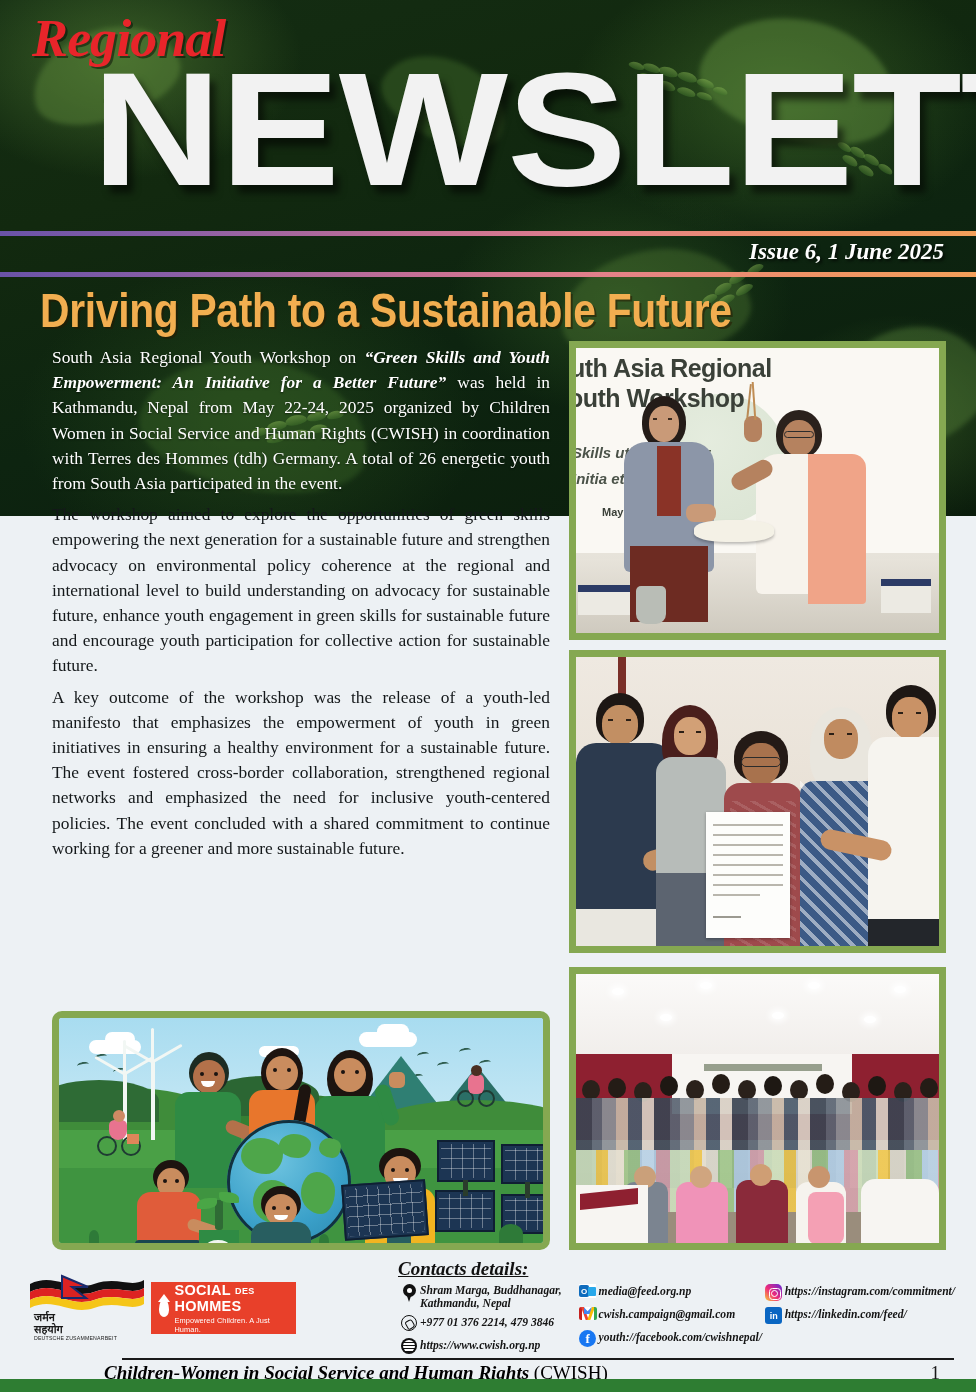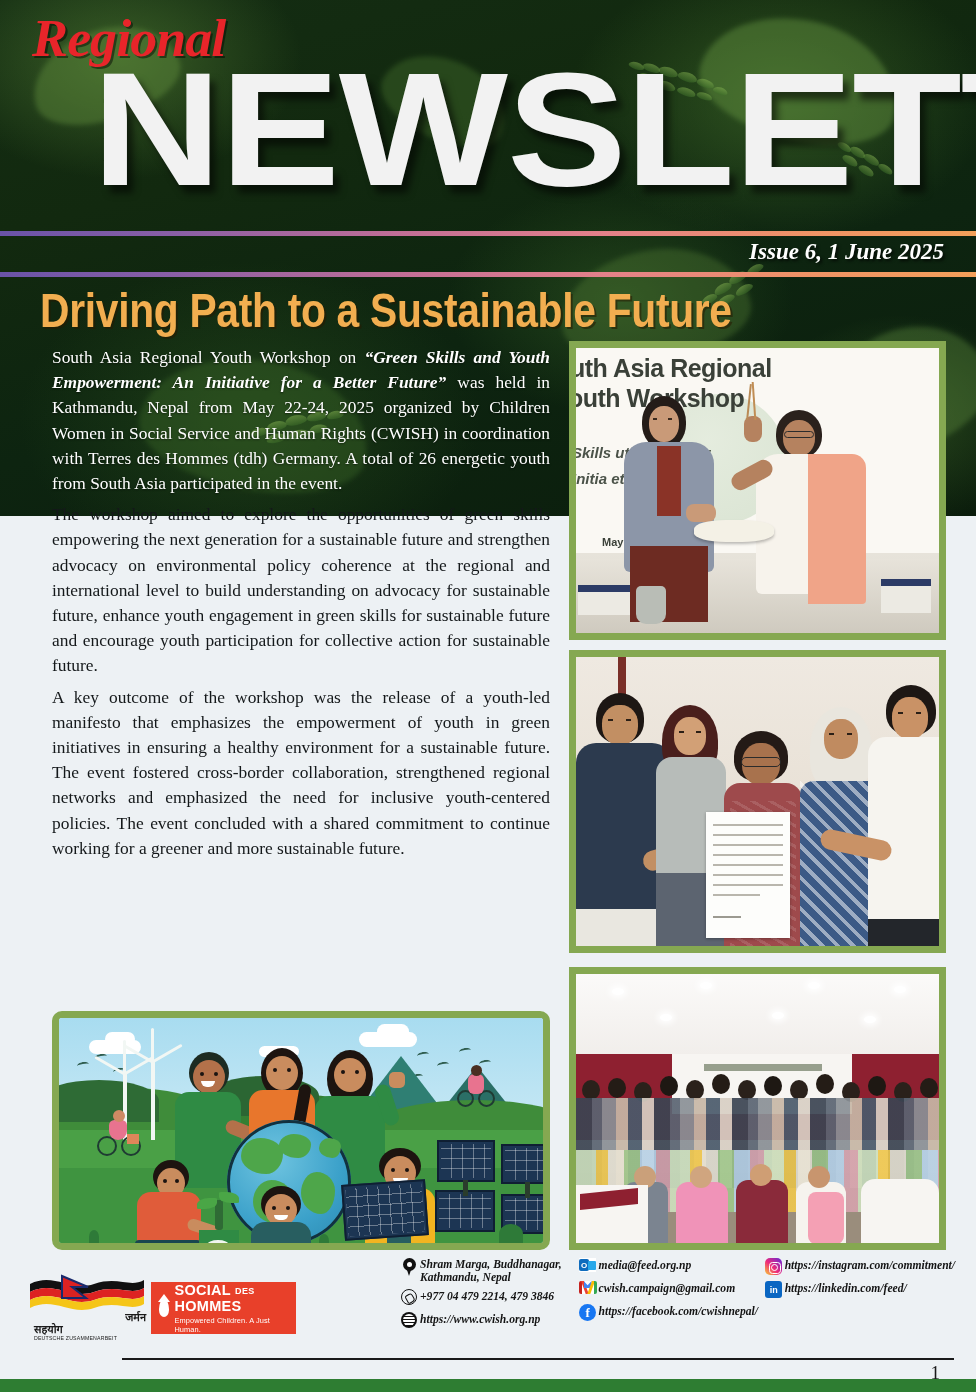--- a/index.html
+++ b/index.html
@@ -381,21 +381,21 @@
   </div>
 
   <div class="photo photo-1">
     <div class="p1-bg"></div>
     <div class="p1-banner"></div>
     <div class="p1-globe"></div>
     <div class="p1-txt" style="left:-6px;top:6px;font-size:25px;letter-spacing:-.5px;">uth Asia Regional</div>
     <div class="p1-txt" style="left:-8px;top:36px;font-size:25px;letter-spacing:-.5px;">outh Workshop</div>
     <div class="p1-txt" style="left:-4px;top:96px;font-size:15px;font-style:italic;color:#4b5349;">Skills         uth Empower</div>
     <div class="p1-txt" style="left:-4px;top:122px;font-size:15px;font-style:italic;color:#4b5349;">Initia               etter Futur</div>
-    <div class="p1-txt" style="left:26px;top:188px;font-size:11px;color:#3a4038;">May</div>
+    <div class="p1-txt" style="left:26px;top:158px;font-size:11px;color:#3a4038;">May</div>
 
     <div style="position:absolute;left:0;bottom:0;width:100%;height:26%;background:linear-gradient(180deg,#e7e3da,#cfcabf);"></div>
     <div style="position:absolute;left:2px;bottom:18px;width:58px;height:30px;background:#eceae3;border-top:7px solid #2c3b66;"></div>
     <div style="position:absolute;right:8px;bottom:20px;width:50px;height:34px;background:#eceae3;border-top:7px solid #2c3b66;"></div>
 
     <div class="p1-person" style="left:48px;top:48px;">
       <div style="position:absolute;left:18px;top:0;width:44px;height:52px;border-radius:50% 50% 45% 45%;background:#241c18;"></div>
       <div style="position:absolute;left:25px;top:10px;width:30px;height:36px;border-radius:48%;background:#c99a78;"></div>
       <div style="position:absolute;left:29px;top:22px;width:4px;height:2px;background:#3a2a1e;"></div>
       <div style="position:absolute;left:44px;top:22px;width:4px;height:2px;background:#3a2a1e;"></div>
@@ -686,52 +686,53 @@
 
   <div class="logos">
     <div class="logo-de">
       <svg width="120" height="44" viewBox="0 0 120 44">
         <path d="M4 12 C 28 0, 44 20, 68 12 C 92 4, 104 16, 118 8 L118 16 C104 24, 92 12, 68 20 C 44 28, 28 8, 4 20 Z" fill="#111"></path>
         <path d="M4 20 C 28 8, 44 28, 68 20 C 92 12, 104 24, 118 16 L118 24 C104 32, 92 20, 68 28 C 44 36, 28 16, 4 28 Z" fill="#d22"></path>
         <path d="M4 28 C 28 16, 44 36, 68 28 C 92 20, 104 32, 118 24 L118 32 C104 40, 92 28, 68 36 C 44 44, 28 24, 4 36 Z" fill="#f5c518"></path>
         <path d="M36 4 L62 15 L46 15 L60 26 L36 26 Z" fill="#d22" stroke="#1a2a6c" stroke-width="2"></path>
       </svg>
       <div class="txt">
-        <div style="font-size:11px;font-weight:bold;text-align:right;">जर्मन</div>
+        <div style="font-size:11px;font-weight:bold;">जर्मन</div>
         <div style="font-size:11px;font-weight:bold;">सहयोग</div>
         <div style="font-size:5.2px;letter-spacing:.2px;margin-top:1px;">DEUTSCHE ZUSAMMENARBEIT</div>
       </div>
     </div>
 
     <div class="logo-tdh">
       <div class="drop"></div>
       <div>
         <div class="t1"><span>SOCIAL</span> <sup>DES</sup> <span>HOMMES</span></div>
         <div class="t2">Empowered Children. A Just Human.</div>
       </div>
     </div>
 
   </div>
 
   <div class="contacts">
+    <div class="hdr">Contacts details:</div>
     <div class="ccols">
       <div class="ccol c1">
         <div class="crow tall">
           <span class="ic">
               <span class="ic-pin">
                 <i></i>
               </span>
             </span>
           <span class="tx">Shram Marga, Buddhanagar, Kathmandu, Nepal</span>
         </div>
         <div class="crow">
           <span class="ic">
               <span class="ic-phone"></span>
             </span>
-          <span class="tx">+977 04 479 2214, 479 3846</span>
+          <span class="tx">+977 01 376 2214, 479 3846</span>
         </div>
         <div class="crow">
           <span class="ic">
               <span class="ic-globe"></span>
             </span>
           <span class="tx">https://www.cwish.org.np</span>
         </div>
       </div>
 
       <div class="ccol c2">
@@ -753,21 +754,21 @@
                 <span class="v2"></span>
                 <span class="r"></span>
               </span>
             </span>
           <span class="tx">cwish.campaign@gmail.com</span>
         </div>
         <div class="crow">
           <span class="ic">
               <span class="ic-fb"></span>
             </span>
-          <span class="tx">https://facebook.com/cwishnepal/</span>
+          <span class="tx">youth://facebook.com/cwishnepal/</span>
         </div>
       </div>
 
       <div class="ccol c3">
         <div class="crow">
           <span class="ic">
               <span class="ic-ig"></span>
             </span>
           <span class="tx">https://instagram.com/commitment/</span>
         </div>
@@ -775,16 +776,17 @@
           <span class="ic">
               <span class="ic-li"></span>
             </span>
           <span class="tx">https://linkedin.com/feed/</span>
         </div>
       </div>
     </div>
   </div>
 
   <div class="footer-sep"></div>
+  <div class="footer-txt"><b>Children-Women in Social Service and Human Rights</b><span> (CWISH)</span></div>
   <div class="pagenum">1</div>
   <div class="footer-bar"></div>
 
 </div>
 
 </body></html>

